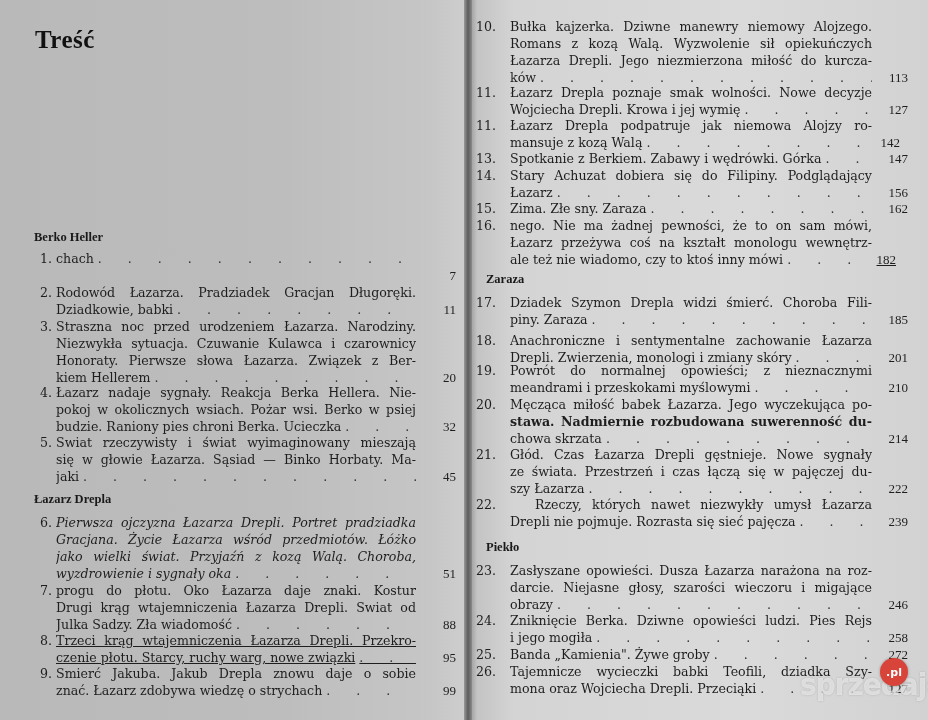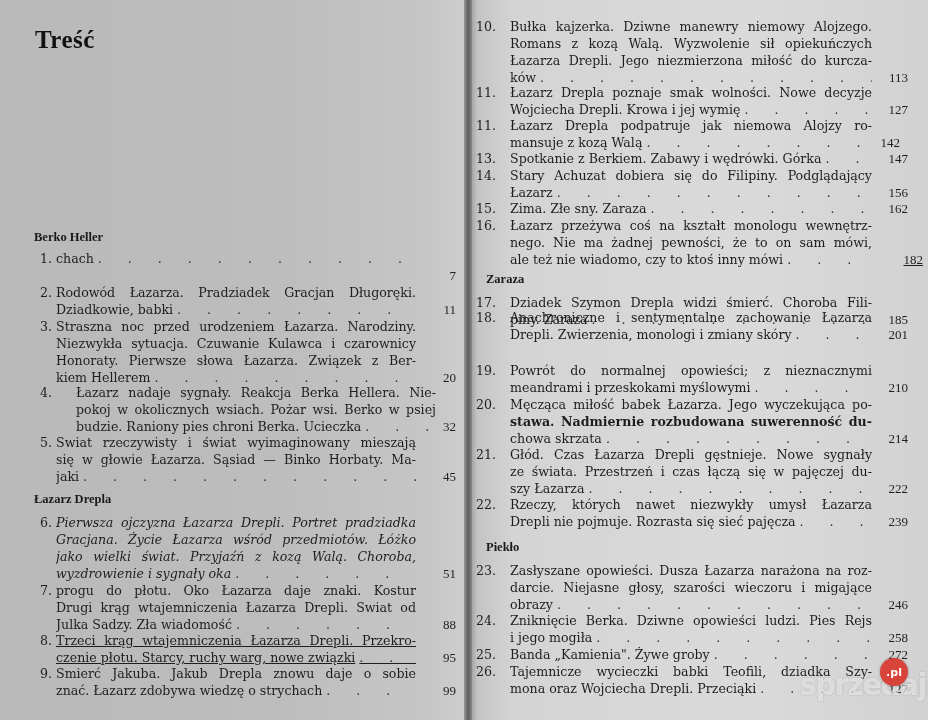--- a/index.html
+++ b/index.html
@@ -107,21 +107,21 @@
         <span class="line" style="text-align: justify; text-align-last: justify; white-space: normal; height: 17px;">Honoraty. Pierwsze słowa Łazarza. Związek z Ber-</span>
         <span class="line last">
           <span class="lt">kiem Hellerem</span>
           <span class="dots">. . . . . . . . . . . . . . . . . . . . . . . . . .</span>
         </span>
       </div>
       <span class="page-no" style="left: 388px; top: 51px;">20</span>
     </div>
     <div class="entry" style="left: 28px; top: 384px; width: 428px; height: 51px;">
       <span class="num">4.</span>
-      <div class="text" style="left: 28px; width: 360px; margin-left: 20px;">
+      <div class="text" style="left: 28px; width: 360px;">
         <span class="line" style="text-align: justify; text-align-last: justify; white-space: normal; height: 17px;">Łazarz nadaje sygnały. Reakcja Berka Hellera. Nie-</span>
         <span class="line" style="text-align: justify; text-align-last: justify; white-space: normal; height: 17px;">pokoj w okolicznych wsiach. Pożar wsi. Berko w psiej</span>
         <span class="line last">
           <span class="lt">budzie. Raniony pies chroni Berka. Ucieczka</span>
           <span class="dots">. . . . . . . . . . . . . . . . . . . . . . . . . .</span>
         </span>
       </div>
       <span class="page-no" style="left: 388px; top: 34px;">32</span>
     </div>
     <div class="entry" style="left: 28px; top: 434px; width: 428px; height: 51px;">
@@ -246,42 +246,42 @@
         <span class="line last">
           <span class="lt">Zima. Złe sny. Zaraza</span>
           <span class="dots">. . . . . . . . . . . . . . . . . . . . . . . . . .</span>
         </span>
       </div>
       <span class="page-no" style="left: 396px; top: 0px;">162</span>
     </div>
     <div class="entry" style="left: 472px; top: 217px; width: 436px; height: 51px;">
       <span class="num">16.</span>
       <div class="text" style="left: 38px; width: 362px;">
+        <span class="line" style="text-align: justify; text-align-last: justify; white-space: normal; height: 17px;">nego. Nie ma żadnej pewności, że to on sam mówi,</span>
         <span class="line" style="text-align: justify; text-align-last: justify; white-space: normal; height: 17px;">Łazarz przeżywa coś na kształt monologu wewnętrz-</span>
-        <span class="line" style="text-align: justify; text-align-last: justify; white-space: normal; height: 17px;">nego. Nie ma żadnej pewności, że to on sam mówi,</span>
         <span class="line last">
           <span class="lt">ale też nie wiadomo, czy to ktoś inny mówi</span>
           <span class="dots">. . . . . . . . . . . . . . . . . . . . . . . . . .</span>
         </span>
       </div>
-      <span class="page-no" style="left: 411px; top: 34px; text-decoration: underline;">182</span>
+      <span class="page-no" style="left: 384px; top: 34px; text-decoration: underline;">182</span>
     </div>
     <div class="section-head" style="left: 486px; top: 272px;">Zaraza</div>
     <div class="entry" style="left: 472px; top: 294px; width: 436px; height: 34px;">
       <span class="num">17.</span>
       <div class="text" style="left: 38px; width: 362px;">
         <span class="line" style="text-align: justify; text-align-last: justify; white-space: normal; height: 17px;">Dziadek Szymon Drepla widzi śmierć. Choroba Fili-</span>
         <span class="line last">
           <span class="lt">piny. Zaraza</span>
           <span class="dots">. . . . . . . . . . . . . . . . . . . . . . . . . .</span>
         </span>
       </div>
       <span class="page-no" style="left: 396px; top: 17px;">185</span>
     </div>
-    <div class="entry" style="left: 472px; top: 309px; width: 436px; height: 34px;">
+    <div class="entry" style="left: 472px; top: 332px; width: 436px; height: 34px;">
       <span class="num">18.</span>
       <div class="text" style="left: 38px; width: 362px;">
         <span class="line" style="text-align: justify; text-align-last: justify; white-space: normal; height: 17px;">Anachroniczne i sentymentalne zachowanie Łazarza</span>
         <span class="line last">
           <span class="lt">Drepli. Zwierzenia, monologi i zmiany skóry</span>
           <span class="dots">. . . . . . . . . . . . . . . . . . . . . . . . . .</span>
         </span>
       </div>
       <span class="page-no" style="left: 396px; top: 17px;">201</span>
     </div>
@@ -316,21 +316,21 @@
         <span class="line last">
           <span class="lt">szy Łazarza</span>
           <span class="dots">. . . . . . . . . . . . . . . . . . . . . . . . . .</span>
         </span>
       </div>
       <span class="page-no" style="left: 396px; top: 34px;">222</span>
     </div>
     <div class="entry" style="left: 472px; top: 496px; width: 436px; height: 34px;">
       <span class="num">22.</span>
       <div class="text" style="left: 38px; width: 362px;">
-        <span class="line" style="text-align: justify; text-align-last: justify; white-space: normal; height: 17px;">Rzeczy, których nawet niezwykły umysł Łazarza</span>
+        <span class="line" style="text-align: justify; text-align-last: justify; white-space: normal; height: 17px; margin-left: 25px;">Rzeczy, których nawet niezwykły umysł Łazarza</span>
         <span class="line last">
           <span class="lt">Drepli nie pojmuje. Rozrasta się sieć pajęcza</span>
           <span class="dots">. . . . . . . . . . . . . . . . . . . . . . . . . .</span>
         </span>
       </div>
       <span class="page-no" style="left: 396px; top: 17px;">239</span>
     </div>
     <div class="section-head" style="left: 486px; top: 540px;">Piekło</div>
     <div class="entry" style="left: 472px; top: 562px; width: 436px; height: 51px;">
       <span class="num">23.</span>

